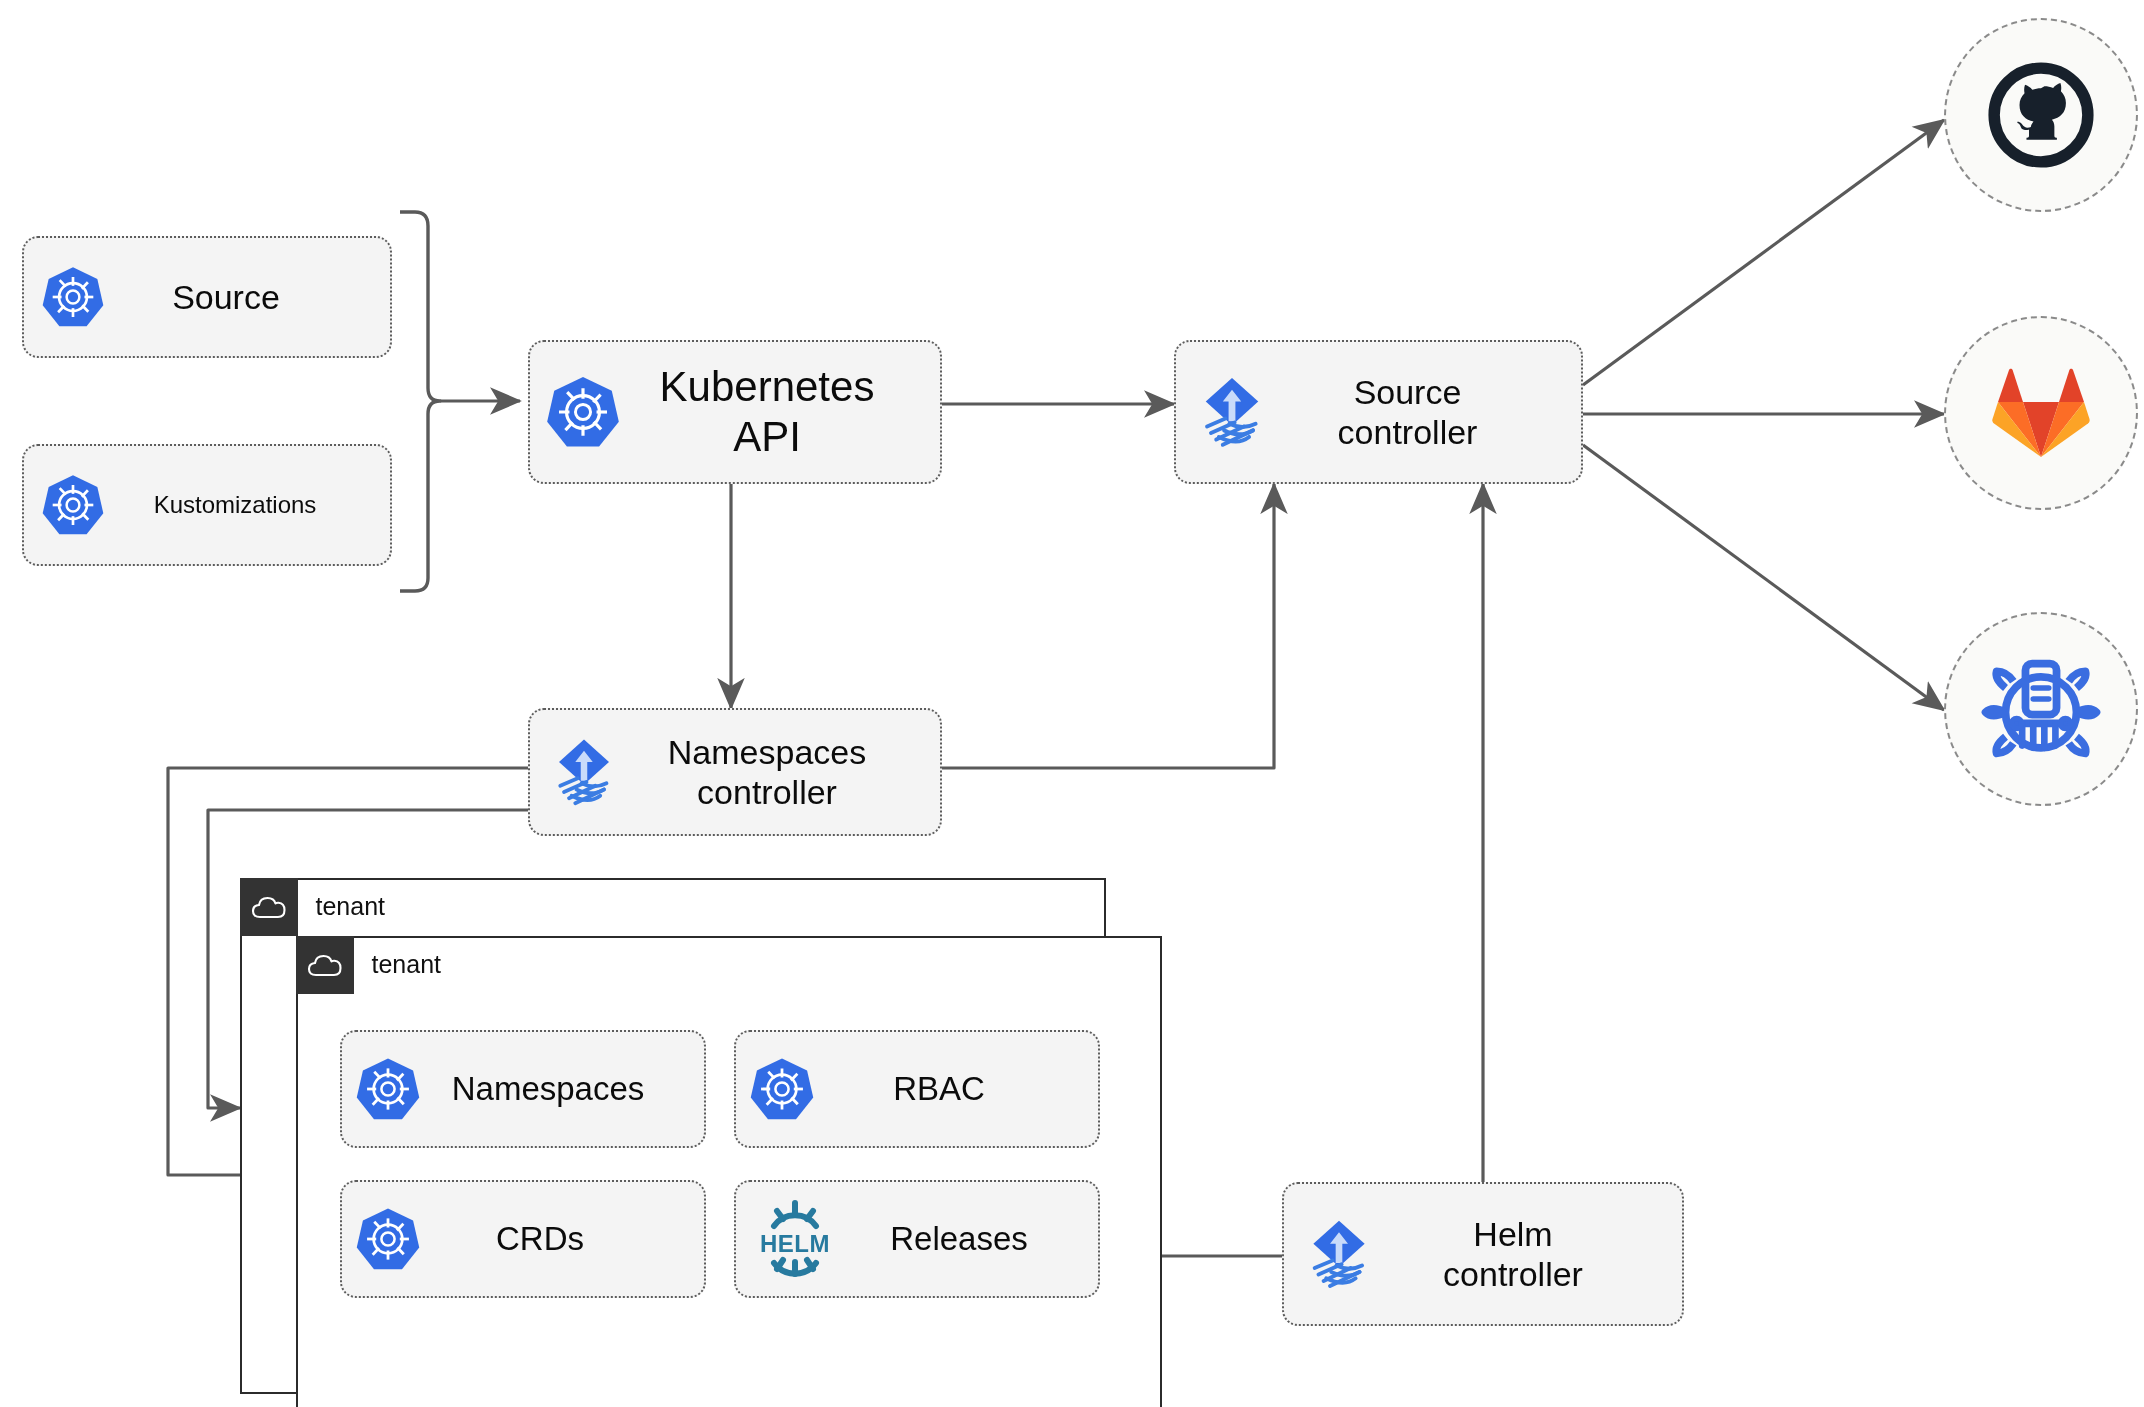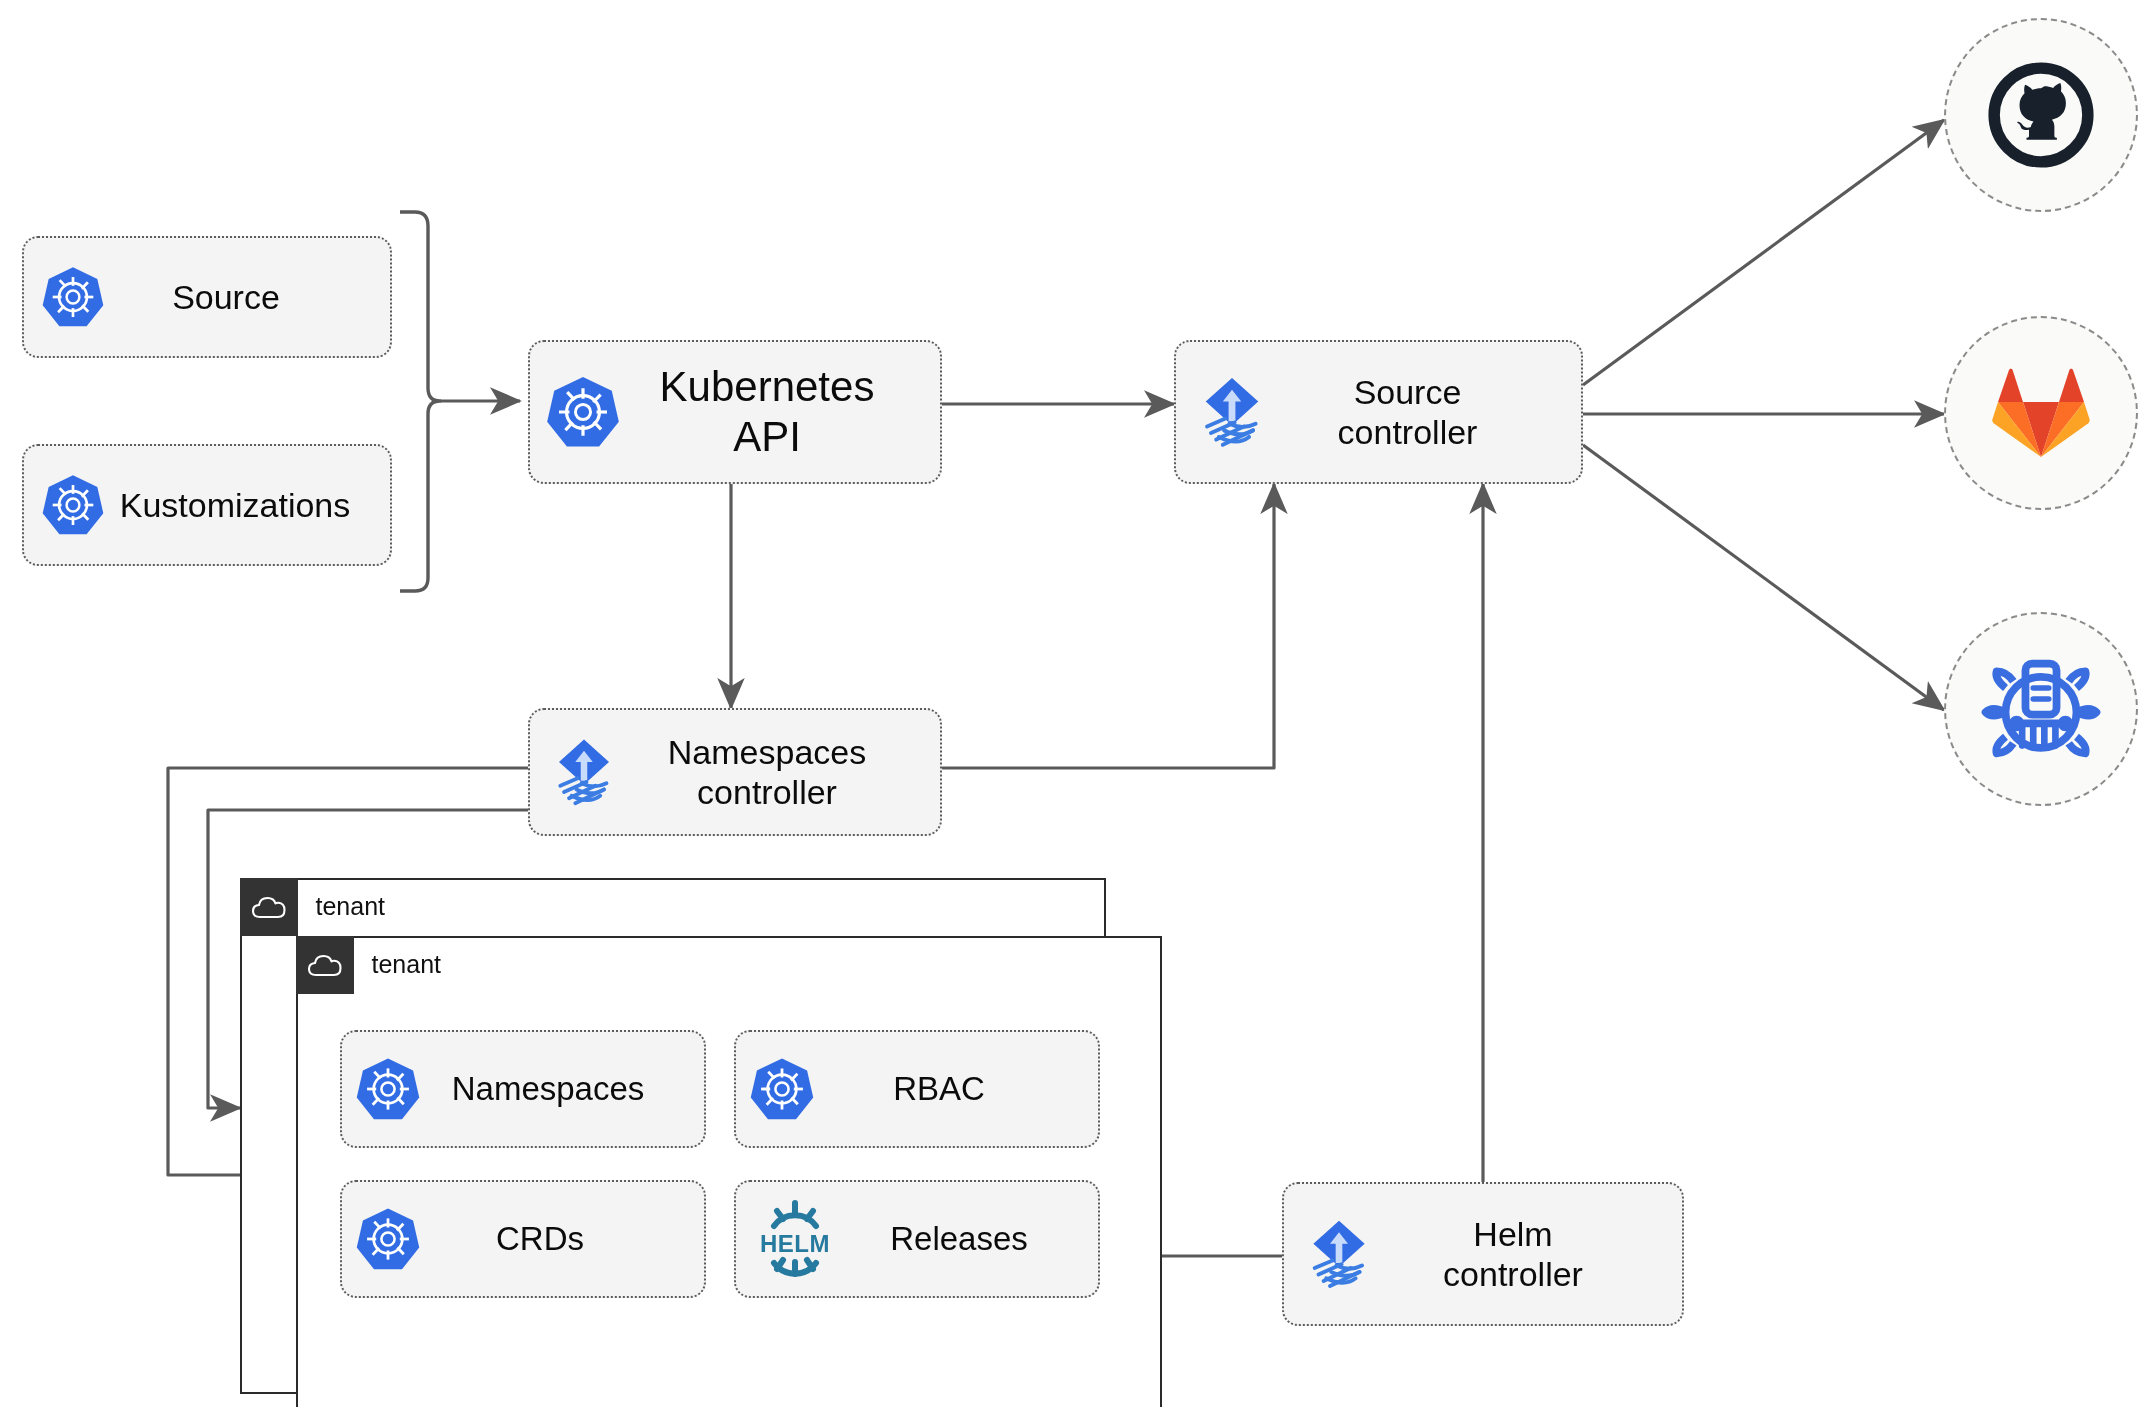--- a/index.html
+++ b/index.html
@@ -181,21 +181,21 @@
           <path d="M43.1 30.7h8.6v2.6h-8.6z"></path>
           <path d="M18.1 16.6l1.9-1.8 6 6.3-1.9 1.8z"></path>
           <path d="M39.9 40.9l1.9-1.8 6 6.3-1.9 1.8z"></path>
           <path d="M16.6 45.9l6-6.3 1.9 1.8-6 6.3z"></path>
           <path d="M39.5 23.1l6-6.3 1.9 1.8-6 6.3z"></path>
         </g>
         <circle cx="32" cy="32" r="13.5" fill="none" stroke="#ffffff" stroke-width="2.6"></circle>
         <circle cx="32" cy="32" r="6.2" fill="#326CE5" stroke="#ffffff" stroke-width="2.4"></circle>
       </svg>
     </span>
-    <span class="lbl" style="font-size:34px; padding-right:10px;">Kustomizations</span>
+    <span class="lbl" style="font-size:24px; padding-right:10px;">Kustomizations</span>
   </div>
 
   <div class="node" style="left:528px; top:340px; width:414px; height:144px; padding:0 14px;">
     <span class="ic">
       <svg class="k8s-svg" width="78" height="78" viewBox="0 0 64 64">
         <path d="M32 3.2 L55.6 14.6 L61.4 40 L45.2 60.4 L18.8 60.4 L2.6 40 L8.4 14.6 Z" fill="#326CE5"></path>
         <g fill="#ffffff">
           <circle cx="32" cy="32" r="3.6"></circle>
           <path d="M30.7 12.6h2.6v8.6h-2.6z"></path>
           <path d="M30.7 42.8h2.6v8.6h-2.6z"></path>

